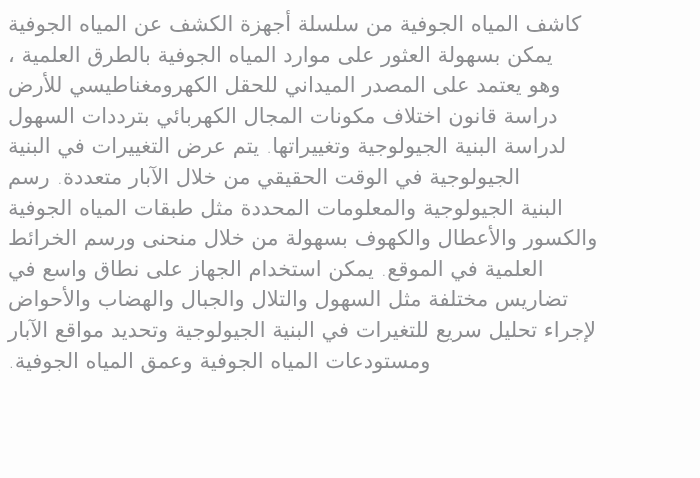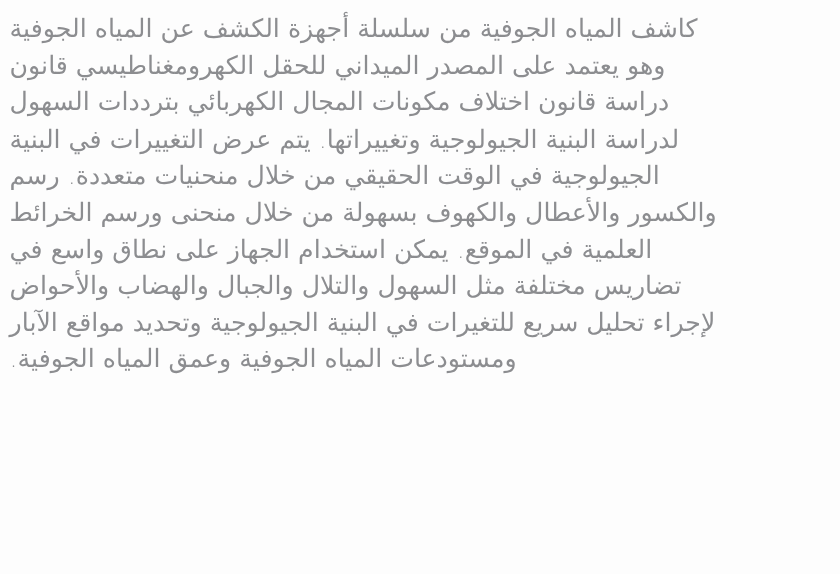--- a/index.html
+++ b/index.html
@@ -59,24 +59,26 @@
     stroke-opacity: 0.55;
   }
 </style>
 </head>
 <body>
 
 <div class="page">
 
   <div class="text-block">
     <div class="text-line">كاشف المياه الجوفية من سلسلة أجهزة الكشف عن المياه الجوفية</div>
-    <div class="text-line">وهو يعتمد على المصدر الميداني للحقل الكهرومغناطيسي قانون</div>
+    <div class="text-line">يمكن بسهولة العثور على موارد المياه الجوفية بالطرق العلمية ،</div>
+    <div class="text-line">وهو يعتمد على المصدر الميداني للحقل الكهرومغناطيسي للأرض</div>
     <div class="text-line">دراسة قانون اختلاف مكونات المجال الكهربائي بترددات السهول</div>
     <div class="text-line">لدراسة البنية الجيولوجية وتغييراتها. يتم عرض التغييرات في البنية</div>
-    <div class="text-line">الجيولوجية في الوقت الحقيقي من خلال منحنيات متعددة. رسم</div>
+    <div class="text-line">الجيولوجية في الوقت الحقيقي من خلال الآبار متعددة. رسم</div>
+    <div class="text-line">البنية الجيولوجية والمعلومات المحددة مثل طبقات المياه الجوفية</div>
     <div class="text-line">والكسور والأعطال والكهوف بسهولة من خلال منحنى ورسم الخرائط</div>
     <div class="text-line">العلمية في الموقع. يمكن استخدام الجهاز على نطاق واسع في</div>
     <div class="text-line">تضاريس مختلفة مثل السهول والتلال والجبال والهضاب والأحواض</div>
     <div class="text-line">لإجراء تحليل سريع للتغيرات في البنية الجيولوجية وتحديد مواقع الآبار</div>
     <div class="text-line">ومستودعات المياه الجوفية وعمق المياه الجوفية.</div>
   </div>
 
   <div class="watermark">
     <svg viewBox="0 0 260 74" xmlns="http://www.w3.org/2000/svg">
       <text x="250" y="58" text-anchor="end" transform="skewX(-4)">حراج</text>

